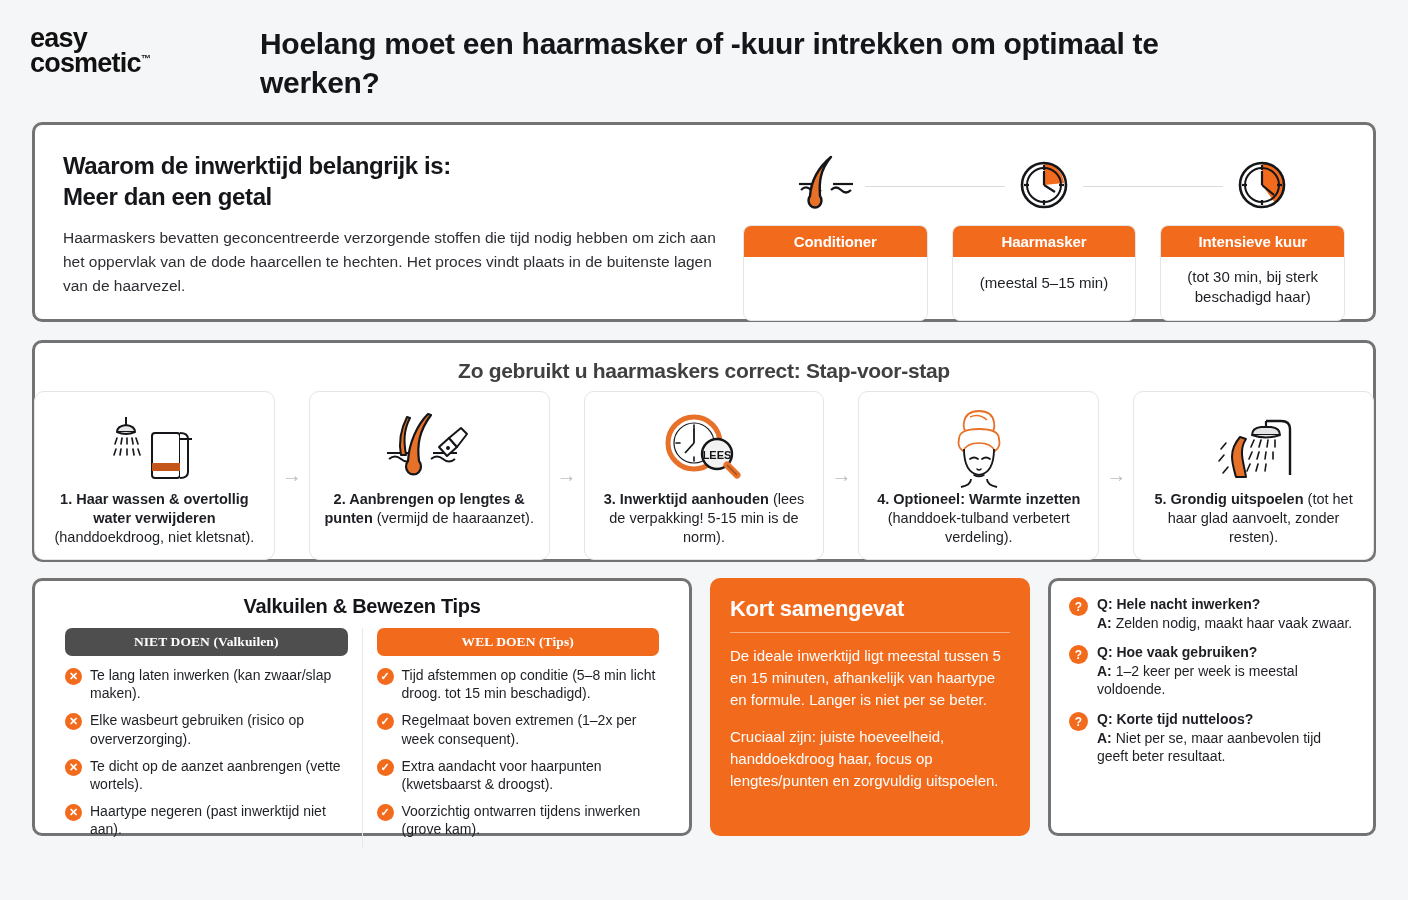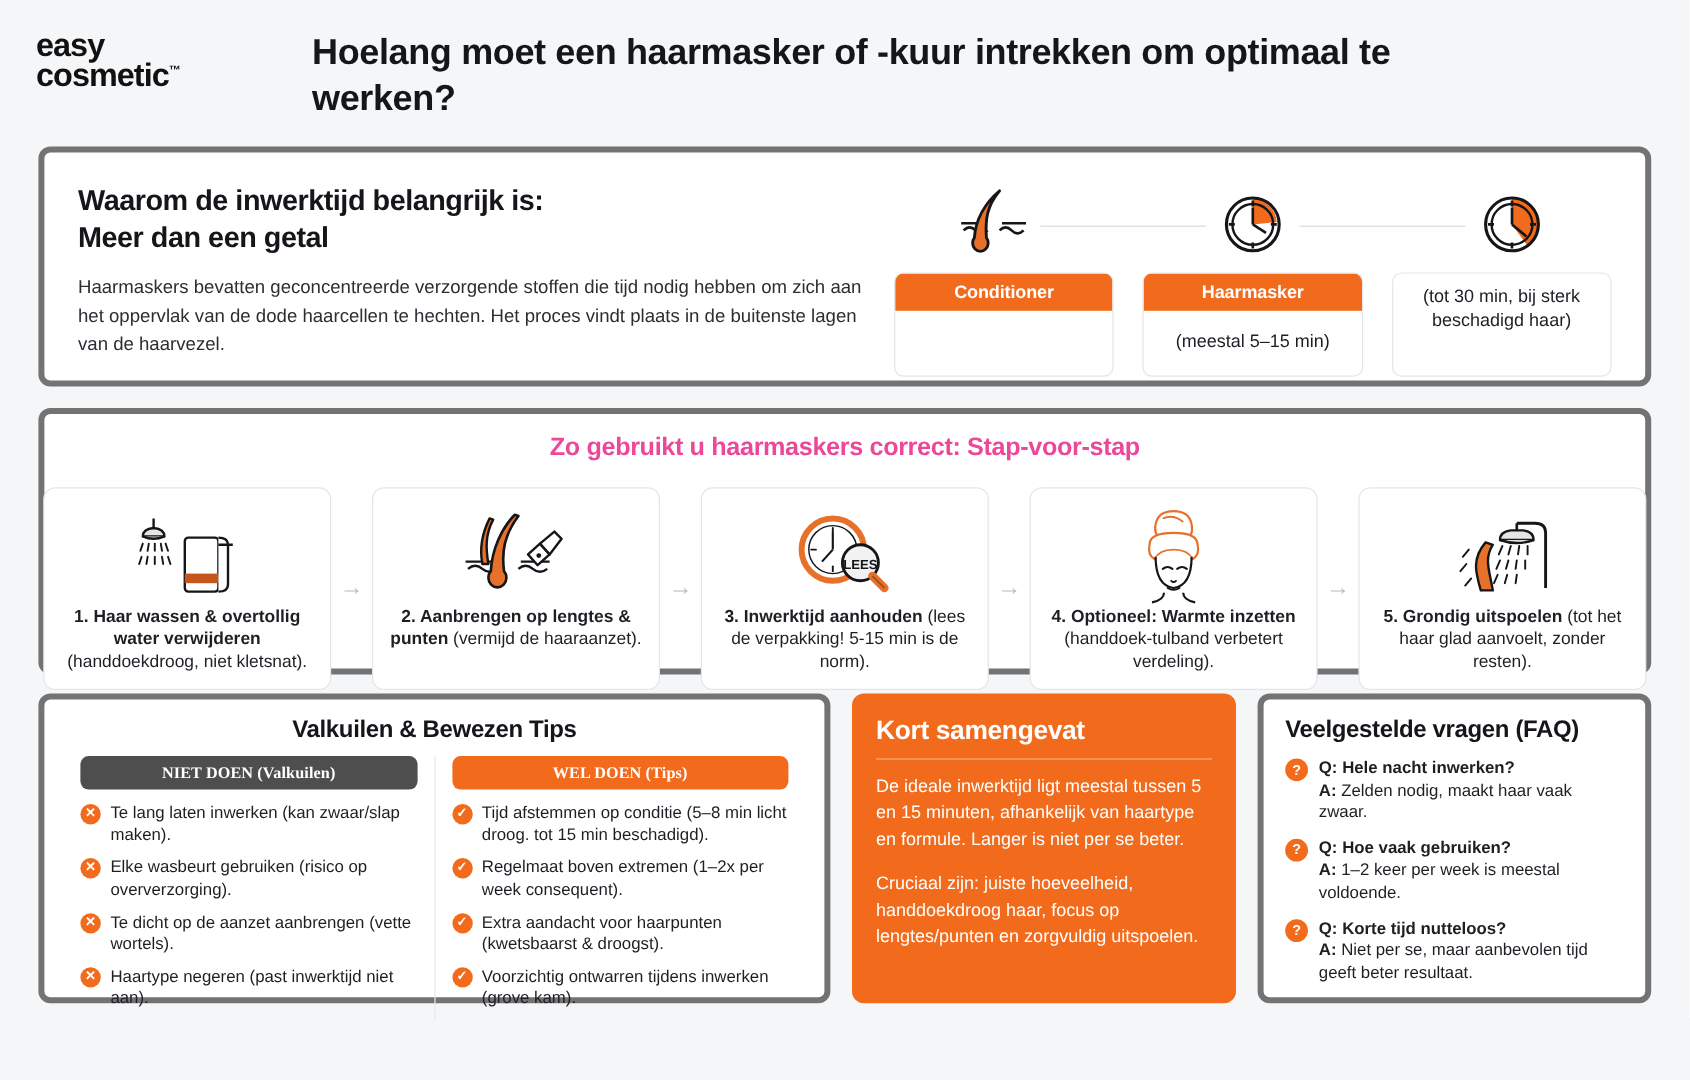--- a/index.html
+++ b/index.html
@@ -41,21 +41,21 @@
     letter-spacing: -0.3px;
     padding-top: 6px;
     max-width: 1000px;
   }
 
   
   .body-wrap { background: #f5f6f8; padding: 0 32px 16px 32px; height: 778px; }
 
   .card {
     background: #ffffff;
-    border: 5px solid #737373;
+    border: 3px solid #737373;
     border-radius: 10px;
     justify-content: flex-end;
   }
 
   
   .sec1 {
     display: flex;
     align-items: flex-start;
     padding: 26px 28px 22px 28px;
     height: 200px;
@@ -118,23 +118,23 @@
   .sec2 {
     padding: 16px 0 0 0;
     margin-bottom: 16px;
     height: 222px;
     position: relative;
   }
   .sec2-title {
     text-align: center;
     font-size: 21px;
     font-weight: 800;
-    color: #ec4899;
+    color: #404040;
     letter-spacing: -0.3px;
-    margin-bottom: 21px;
+    margin-bottom: 8px;
   }
   .steps {
     display: flex;
     align-items: stretch;
     padding: 0 0px;
     margin: 0 -1px;
   }
   .step {
     flex: 1 1 0;
     background: #ffffff;
@@ -279,20 +279,21 @@
 
         <div class="badge-row">
           <div class="badge">
             <div class="badge-head">Conditioner</div>
           </div>
           <div class="badge">
             <div class="badge-head">Haarmasker</div>
             <div class="badge-body">(meestal 5–15 min)</div>
           </div>
           <div class="badge">
+            <div class="badge-head">Intensieve kuur</div>
             <div class="badge-body">(tot 30 min, bij sterk beschadigd haar)</div>
           </div>
         </div>
       </div>
     </div>
 
     <div class="card sec2">
       <div class="sec2-title">Zo gebruikt u haarmaskers correct: Stap-voor-stap</div>
       <div class="steps">
 
@@ -483,21 +484,20 @@
       </div>
 
       <div class="col-sum">
         <div class="sum-title">Kort samengevat</div>
         <div class="sum-rule"></div>
         <div class="sum-p">De ideale inwerktijd ligt meestal tussen 5 en 15 minuten, afhankelijk van haartype en formule. Langer is niet per se beter.</div>
         <div class="sum-p">Cruciaal zijn: juiste hoeveelheid, handdoekdroog haar, focus op lengtes/punten en zorgvuldig uitspoelen.</div>
       </div>
 
       <div class="card col-faq">
-        <div class="faq-title">Veelgestelde vragen (FAQ)</div>
 
         <div class="faq-item">
           <span class="faq-ico">?</span>
           <span class="faq-body">
             <span class="faq-q">Q: Hele nacht inwerken?</span>
             <span class="faq-a"><b>A:</b><span> Zelden nodig, maakt haar vaak zwaar.</span></span>
           </span>
         </div>
 
         <div class="faq-item">

